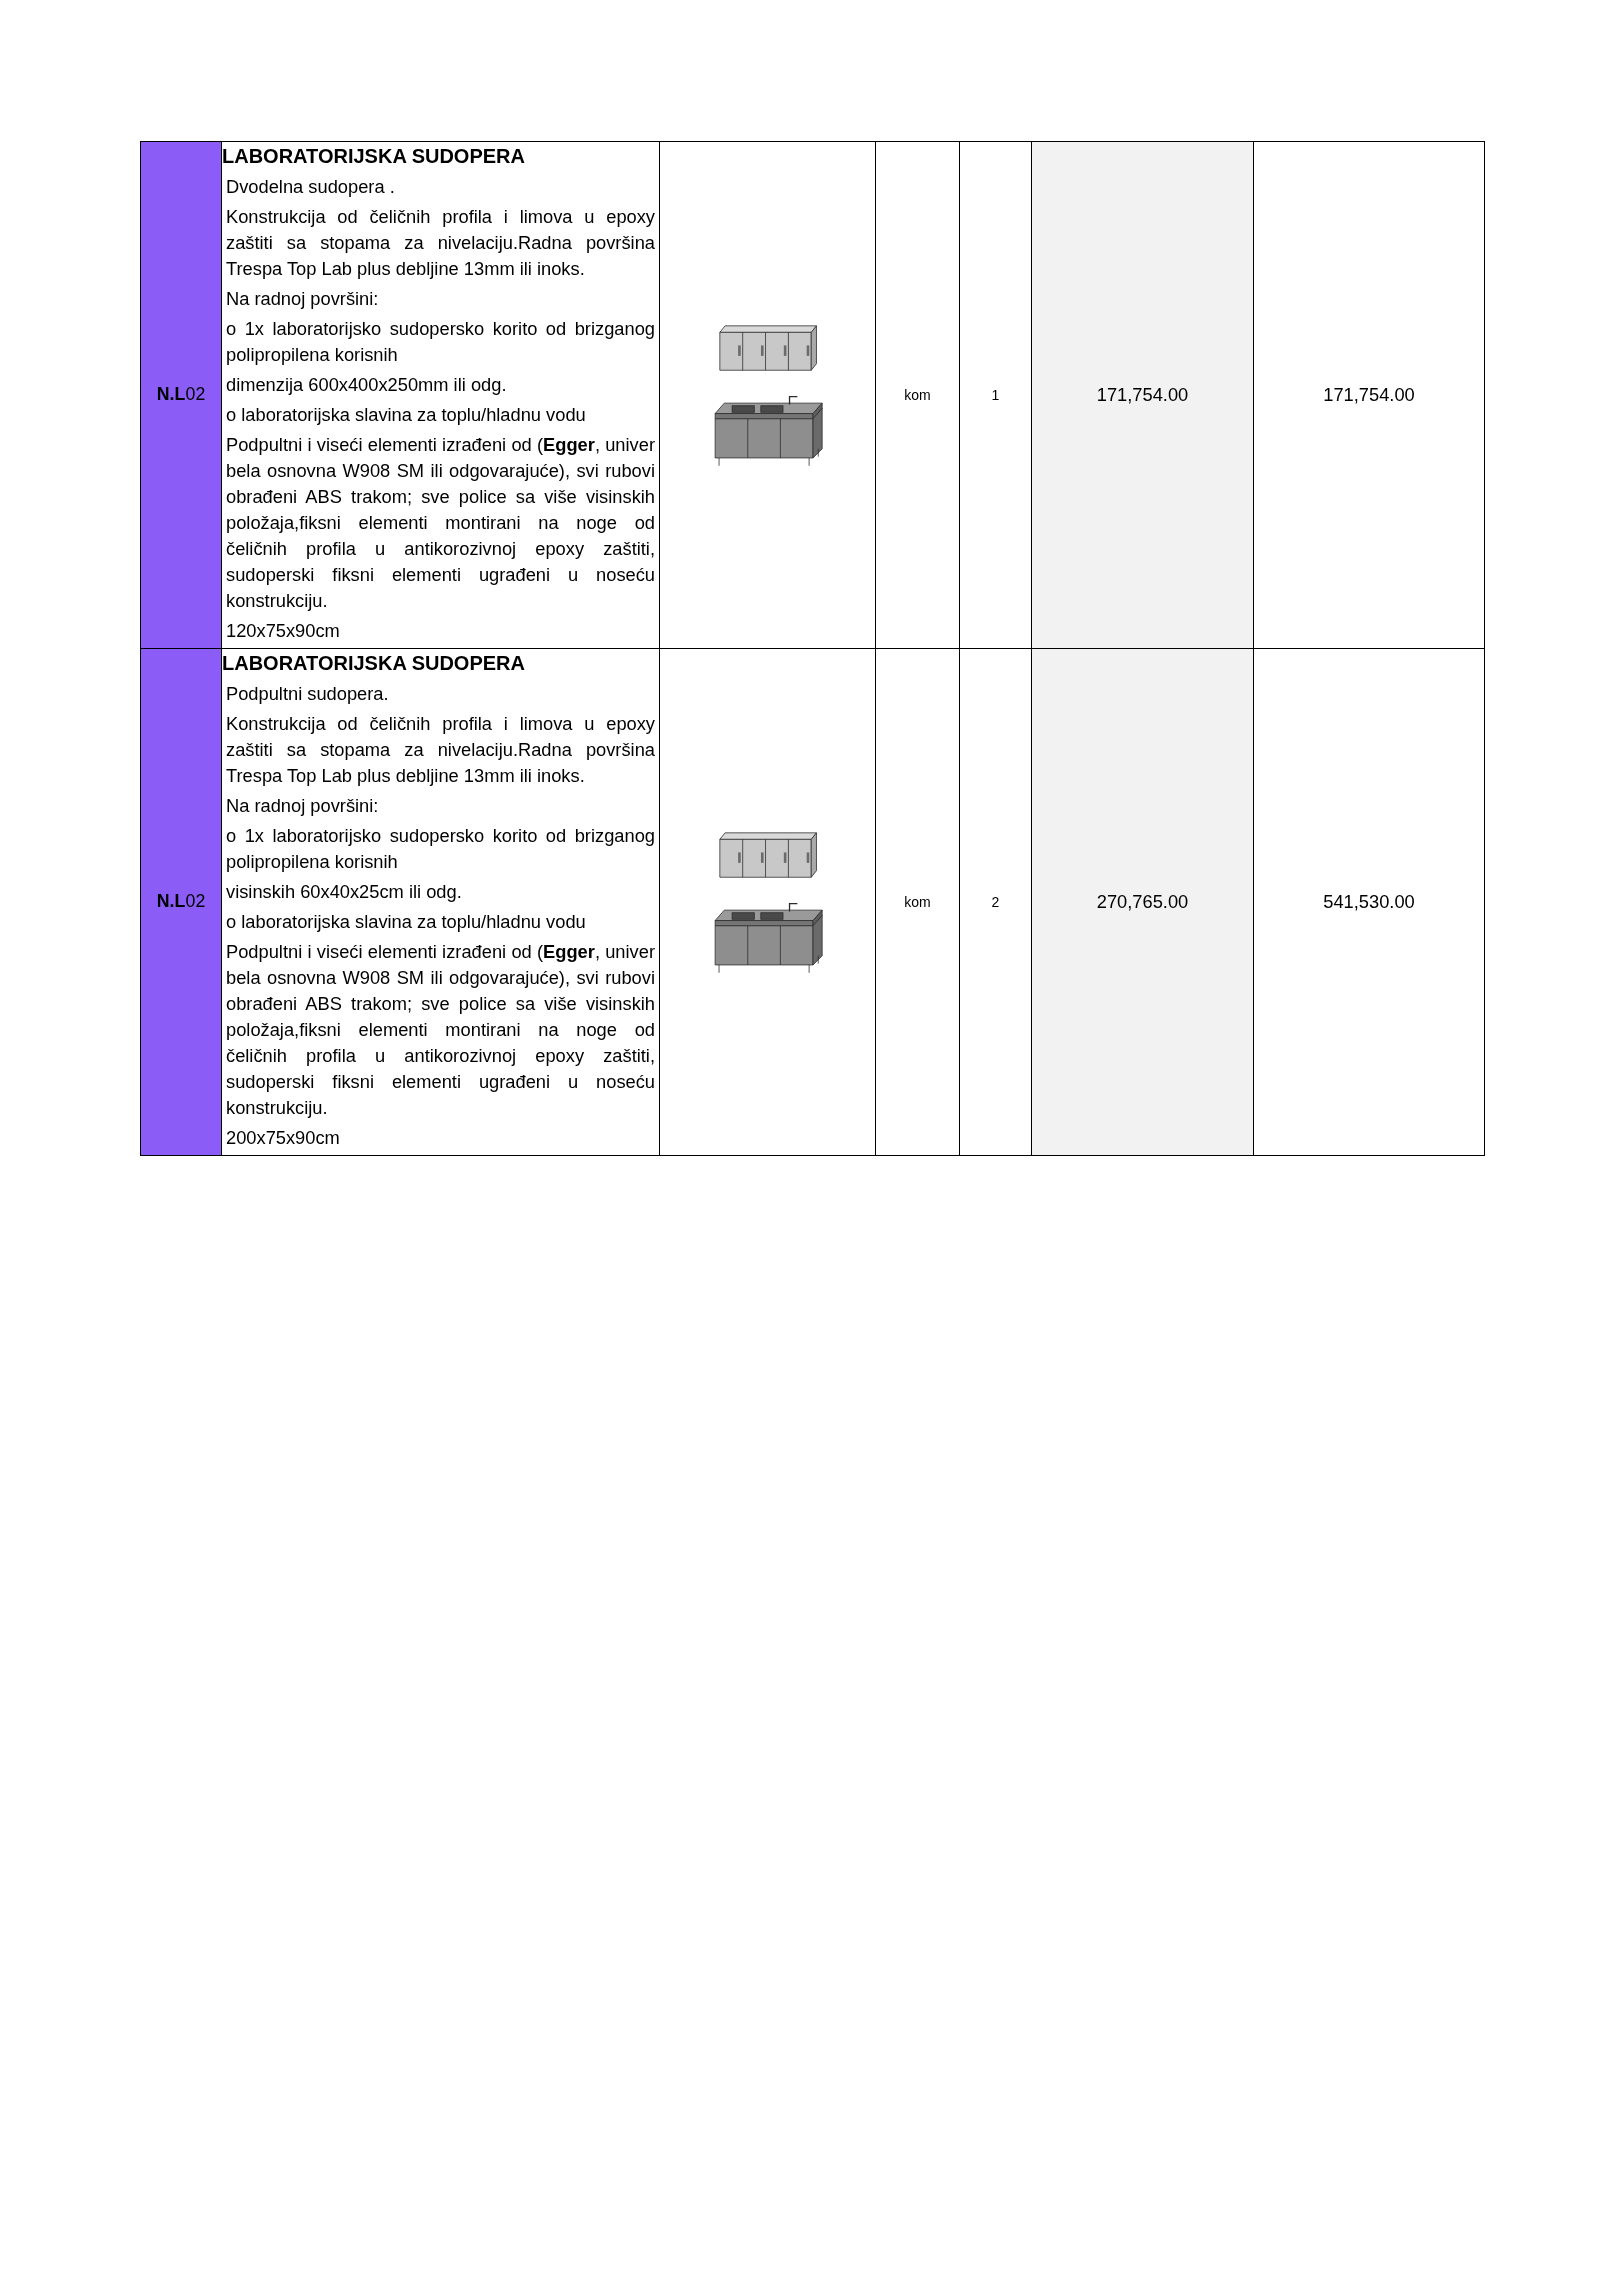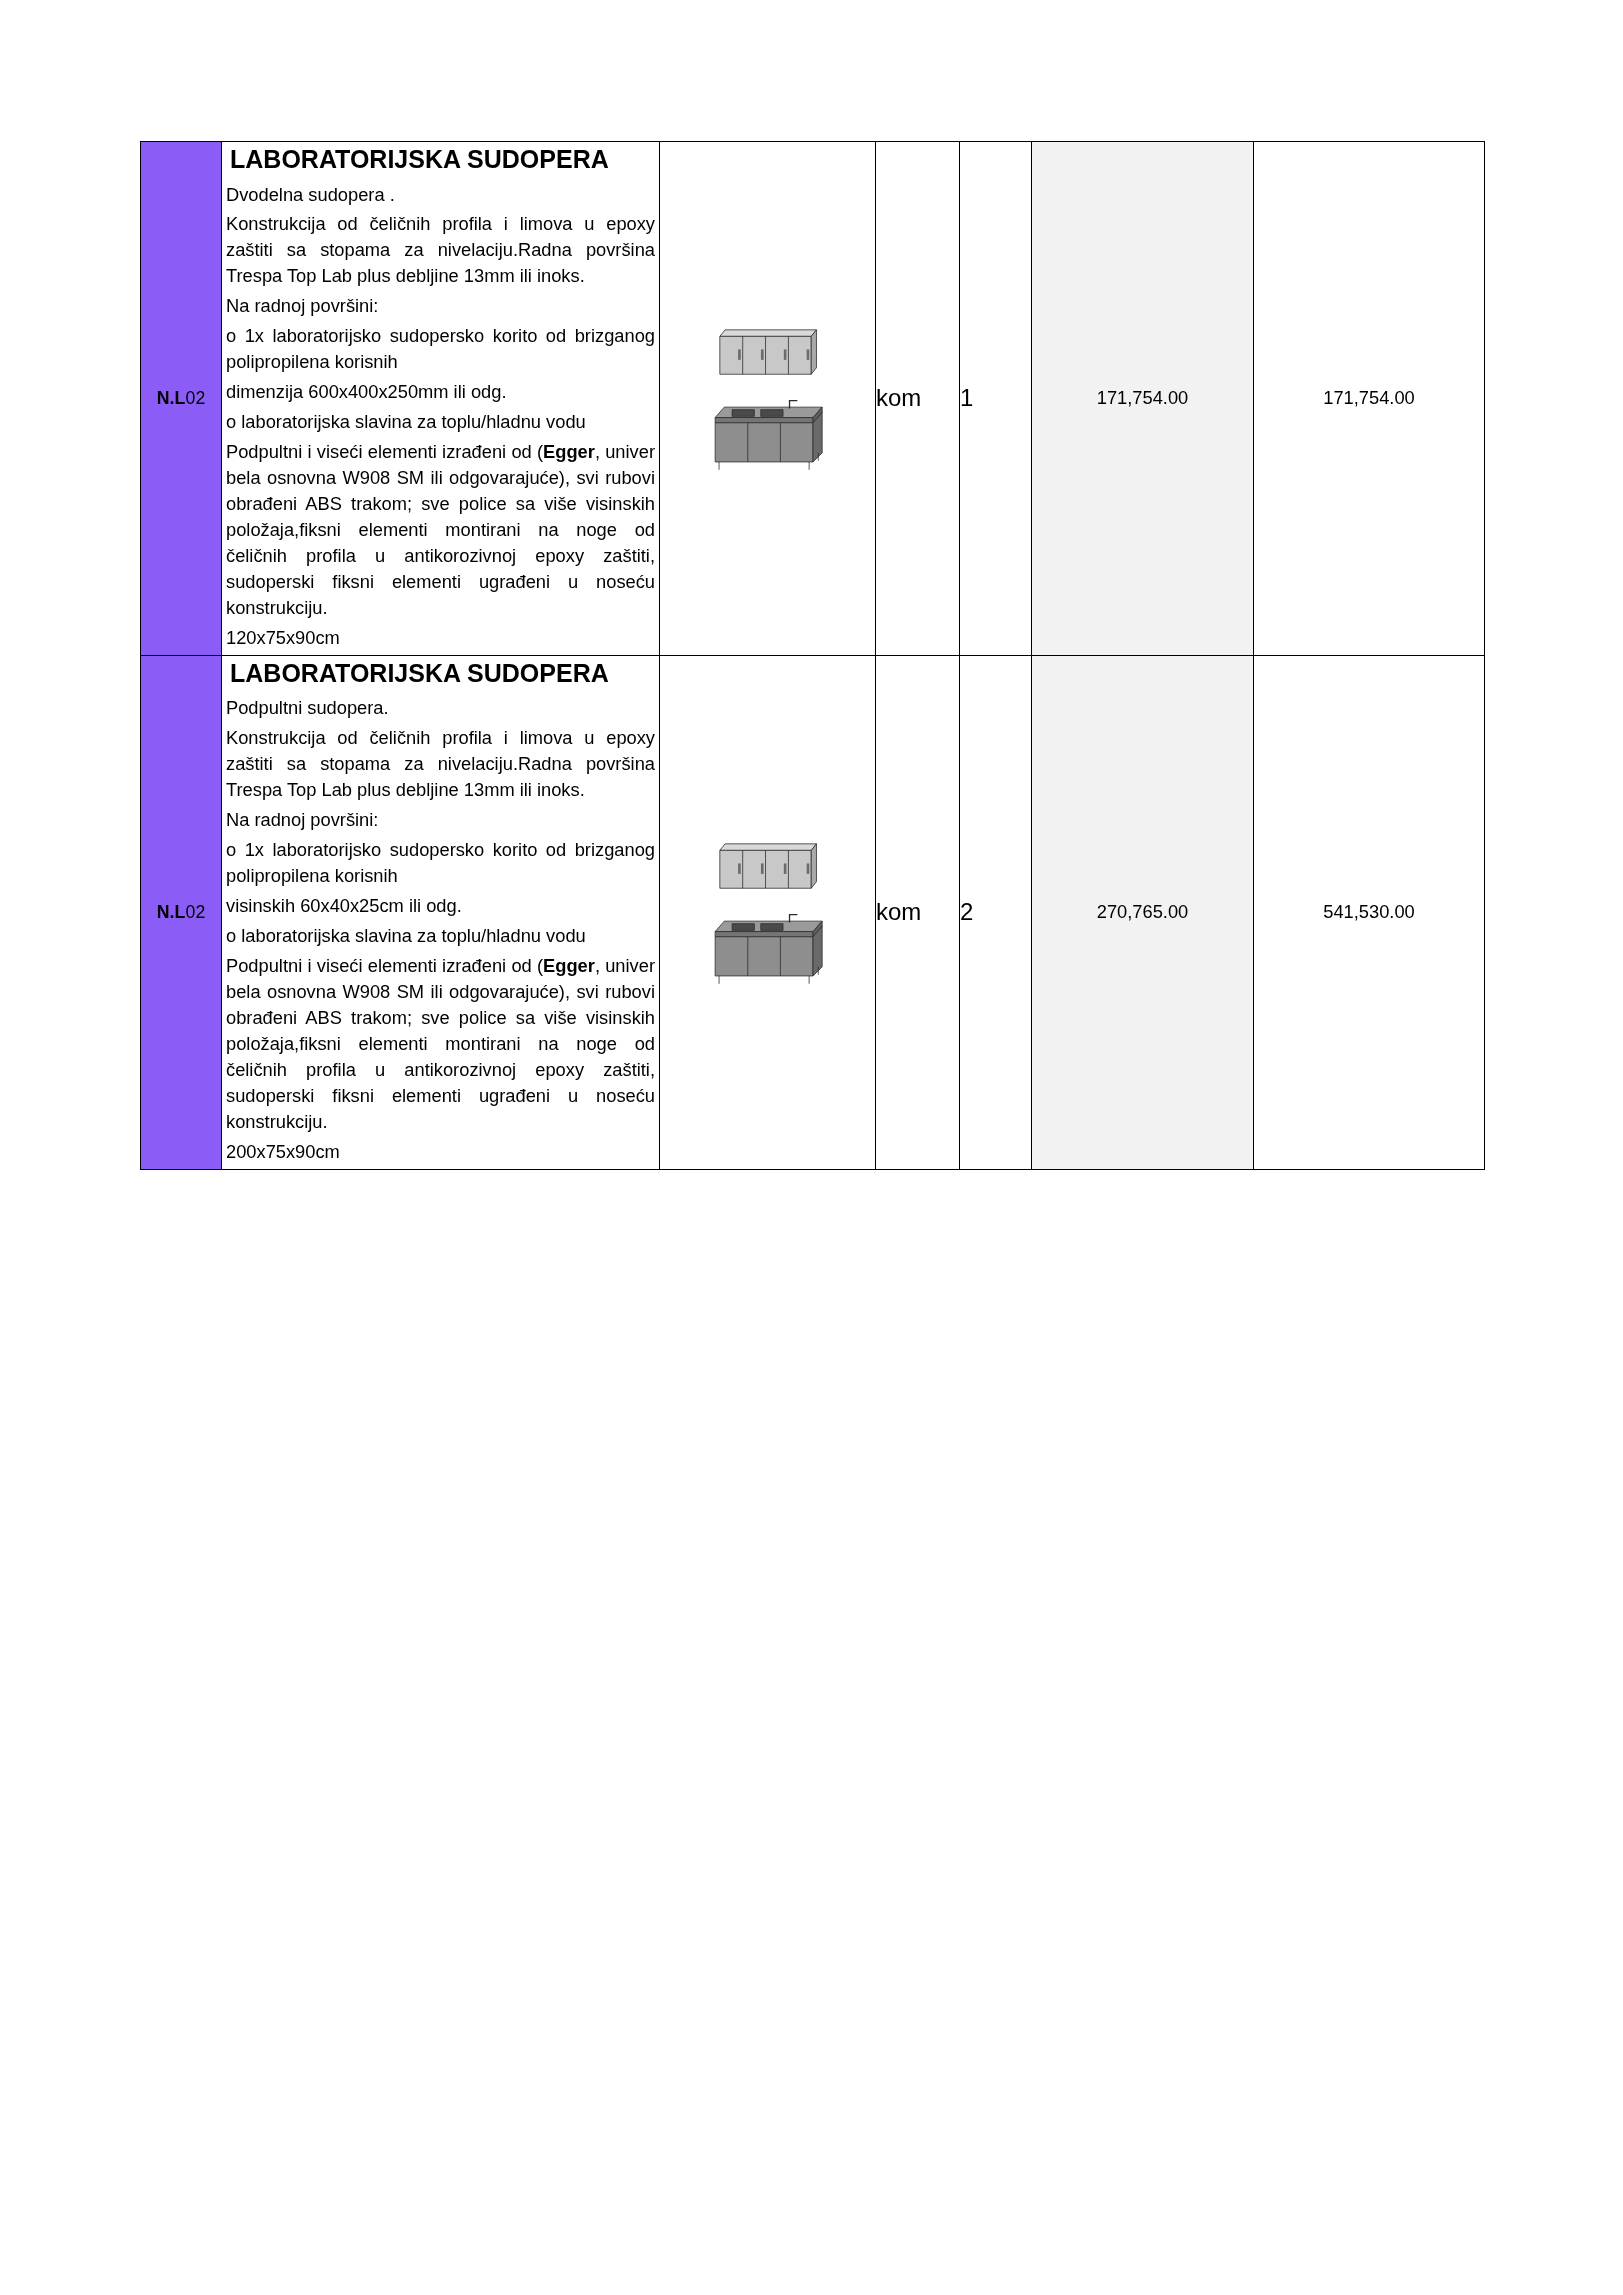--- a/index.html
+++ b/index.html
@@ -46,44 +46,43 @@
     letter-spacing: 0.1px;
   }
   td.code-cell .code-strong { font-weight: bold; }
 
   td.desc-cell {
     padding: 19.6px 17px 17px 17px;
     vertical-align: top;
   }
   .desc-title {
     font-weight: bold;
-    font-size: 25px;
+    font-size: 20px;
     line-height: 1.42;
     margin-bottom: 1.3px;
-    padding-left: 8px;
   }
   .desc-body {
     font-size: 18.3px;
     line-height: 1.42;
   }
   .desc-body p {
     margin: 4px;
     text-align: justify;
     text-justify: inter-word;
   }
   .desc-body p.nojust { text-align: left; }
   .desc-body b { font-weight: bold; }
 
   td.img-cell {
     text-align: center;
     vertical-align: middle;
   }
   td.num-cell {
-    text-align: left;
-    font-size: 24px;
+    text-align: center;
+    font-size: 14px;
   }
   td.price-cell {
     background: #f2f2f2;
     text-align: center;
     font-size: 18.3px;
   }
   td.total-cell {
     text-align: center;
     font-size: 18.3px;
   }

